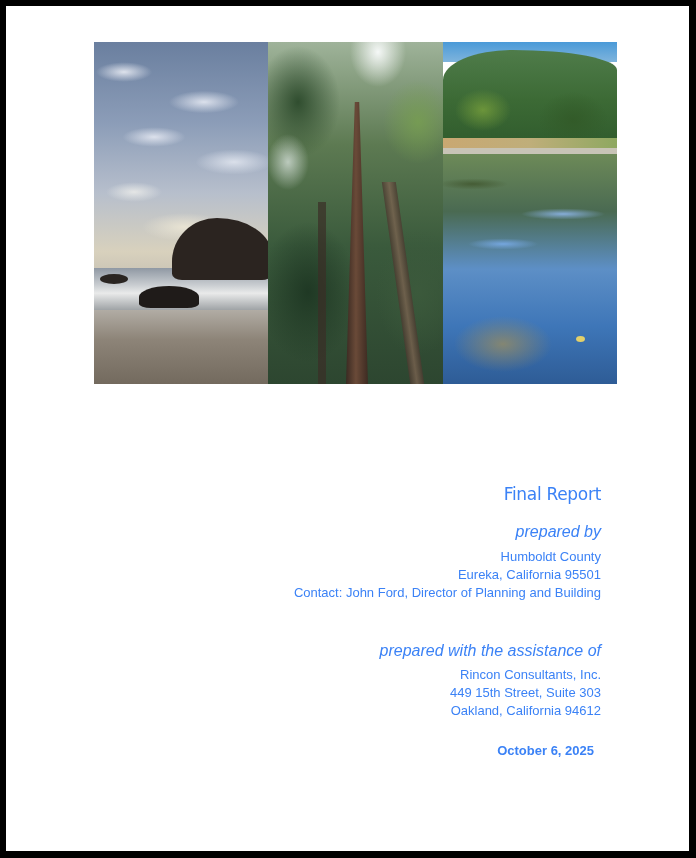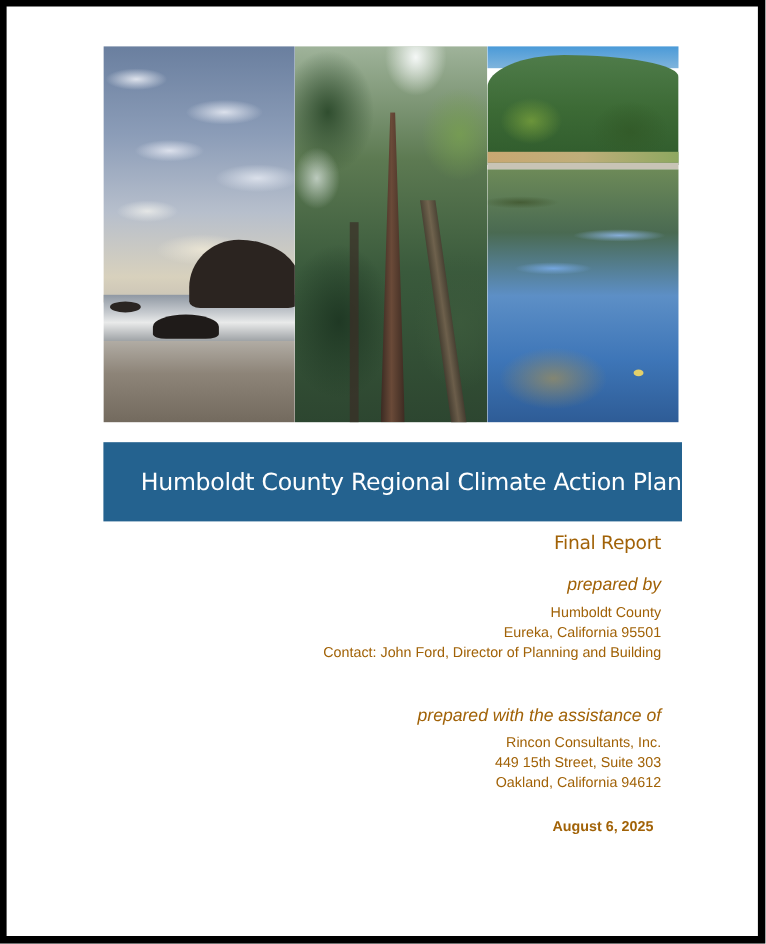--- a/index.html
+++ b/index.html
@@ -70,21 +70,21 @@
         radial-gradient(ellipse 50px 8px at 60px 90px, rgba(120,170,230,.9), transparent 70%),
         radial-gradient(ellipse 70px 40px at 60px 190px, rgba(150,140,100,.8), transparent 70%),
         linear-gradient(180deg, #6d8a58 0%, #4a6a52 25%, #5d8fc6 50%, #3e76b8 75%, #2e5c96 100%); }
     .p3 .leaf { position:absolute; left:133px; top:294px; width:9px; height:6px; background:#e3d06a; border-radius:50%; }
 
     
     .title-banner { position:absolute; left:88px; top:396px; width:526px; height:72px; background:#24628f;
       display:flex; align-items:center; box-sizing:border-box; padding-left:34px; }
     .title-text { color:#ffffff; font-size:21.5px; font-family:"DejaVu Sans", sans-serif; font-weight:normal; letter-spacing:-0.3px; white-space:nowrap; }
 
-    .right-block { position:absolute; right:88px; text-align:right; color:#a16207; }
+    .right-block { position:absolute; right:88px; text-align:right; color:#3b82f6; }
     .report-type { top:478px; font-family:"DejaVu Sans", sans-serif; font-size:17px; letter-spacing:-0.3px; }
     .prep-label { font-family:"Liberation Sans", sans-serif; font-style:italic; font-size:16px; }
     .org-line { font-family:"Liberation Sans", sans-serif; font-size:13px; line-height:18px; }
     .org-line.bold { font-weight:normal; }
     .prep-by { top:517px; }
     .county-block { top:542px; }
     .assist-label { top:636px; }
     .rincon-block { top:660px; }
     .date { top:737px; right:95px; font-family:"Liberation Sans", sans-serif; font-weight:bold; font-size:13px; }
 
@@ -119,38 +119,35 @@
     <div class="photo p3">
       <div class="sky"></div>
       <div class="hill"></div>
       <div class="grass"></div>
       <div class="shore"></div>
       <div class="water"></div>
       <div class="leaf"></div>
     </div>
   </div>
 
-  <div class="title-banner">
-    <span class="title-text">Humboldt County Regional Climate Action Plan</span>
-  </div>
 
   <div class="right-block report-type">Final Report</div>
 
   <div class="right-block prep-by prep-label">prepared by</div>
 
   <div class="right-block county-block">
     <div class="org-line bold">Humboldt County</div>
     <div class="org-line">Eureka, California 95501</div>
     <div class="org-line">Contact: John Ford, Director of Planning and Building</div>
   </div>
 
   <div class="right-block assist-label prep-label">prepared with the assistance of</div>
 
   <div class="right-block rincon-block">
     <div class="org-line bold">Rincon Consultants, Inc.</div>
     <div class="org-line">449 15th Street, Suite 303</div>
     <div class="org-line">Oakland, California 94612</div>
   </div>
 
-  <div class="right-block date">August 6, 2025</div>
+  <div class="right-block date">October 6, 2025</div>
 
 
 </div>
 
 </body></html>

